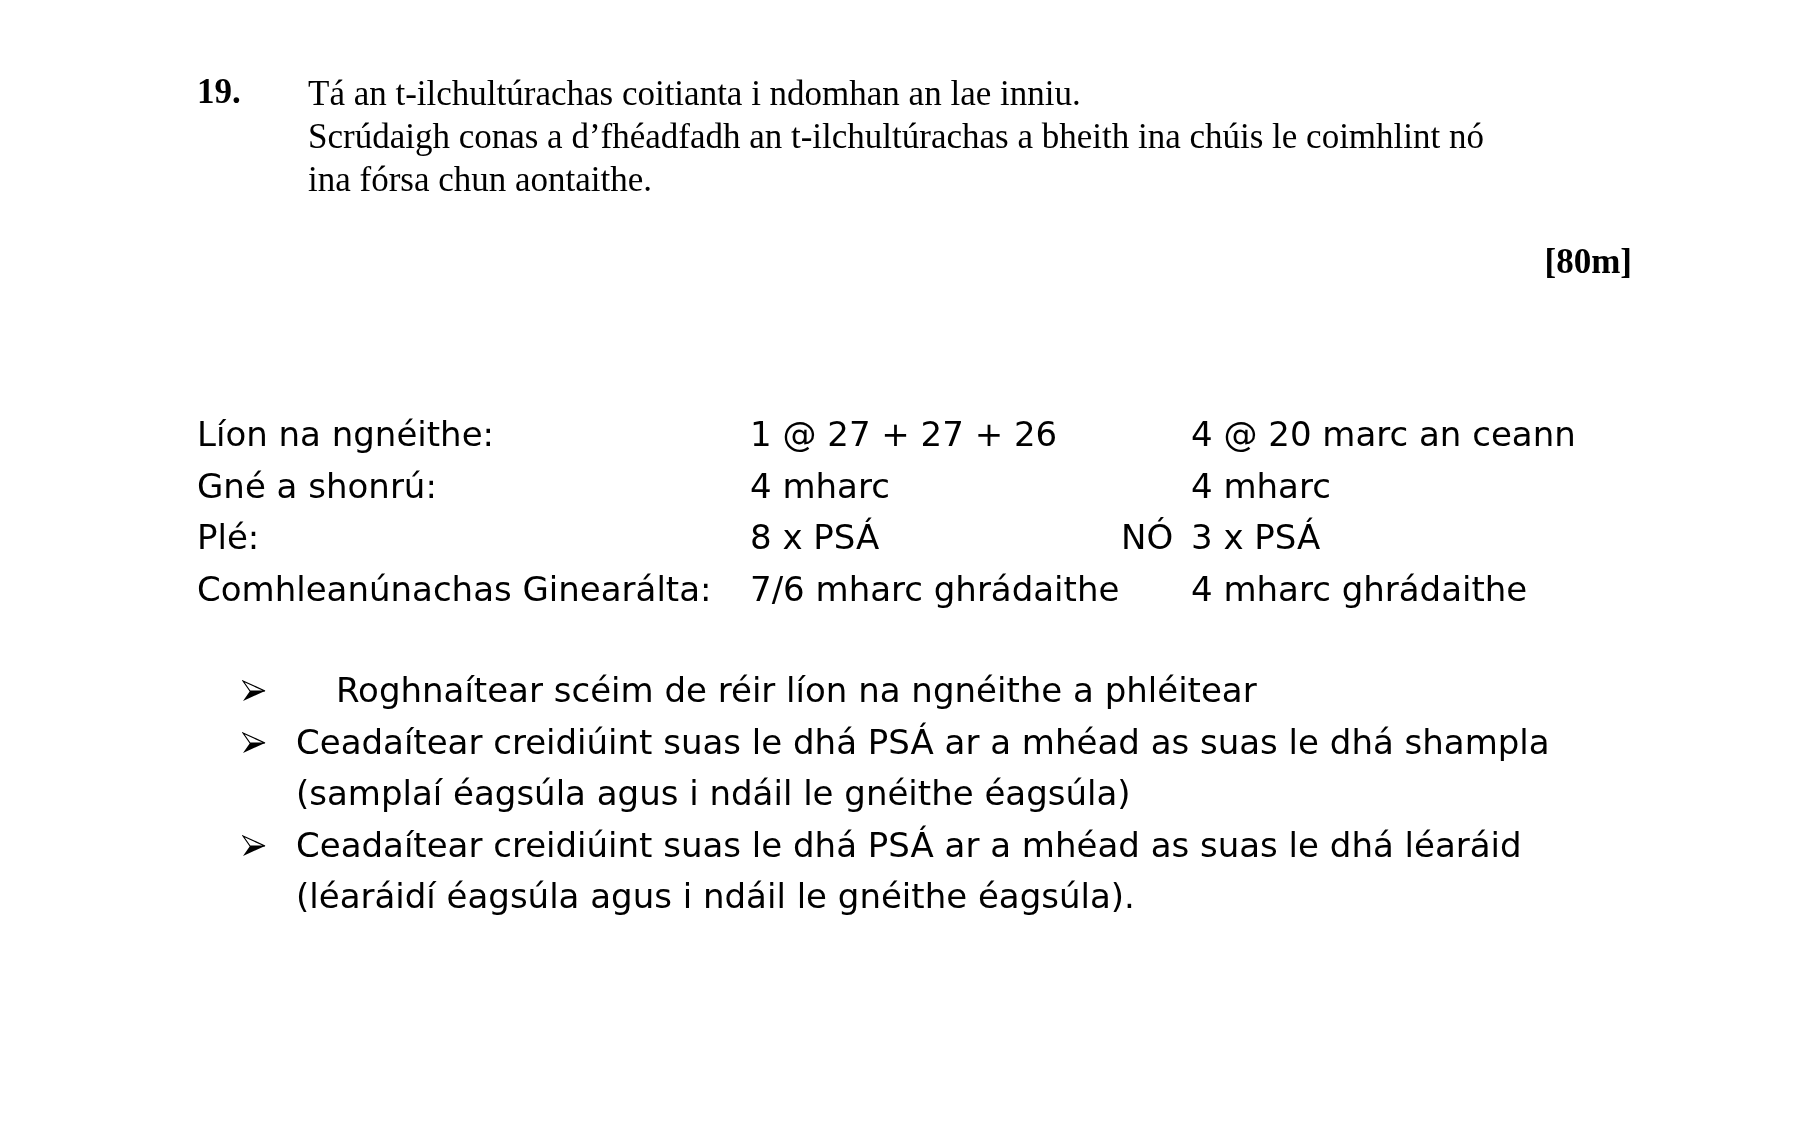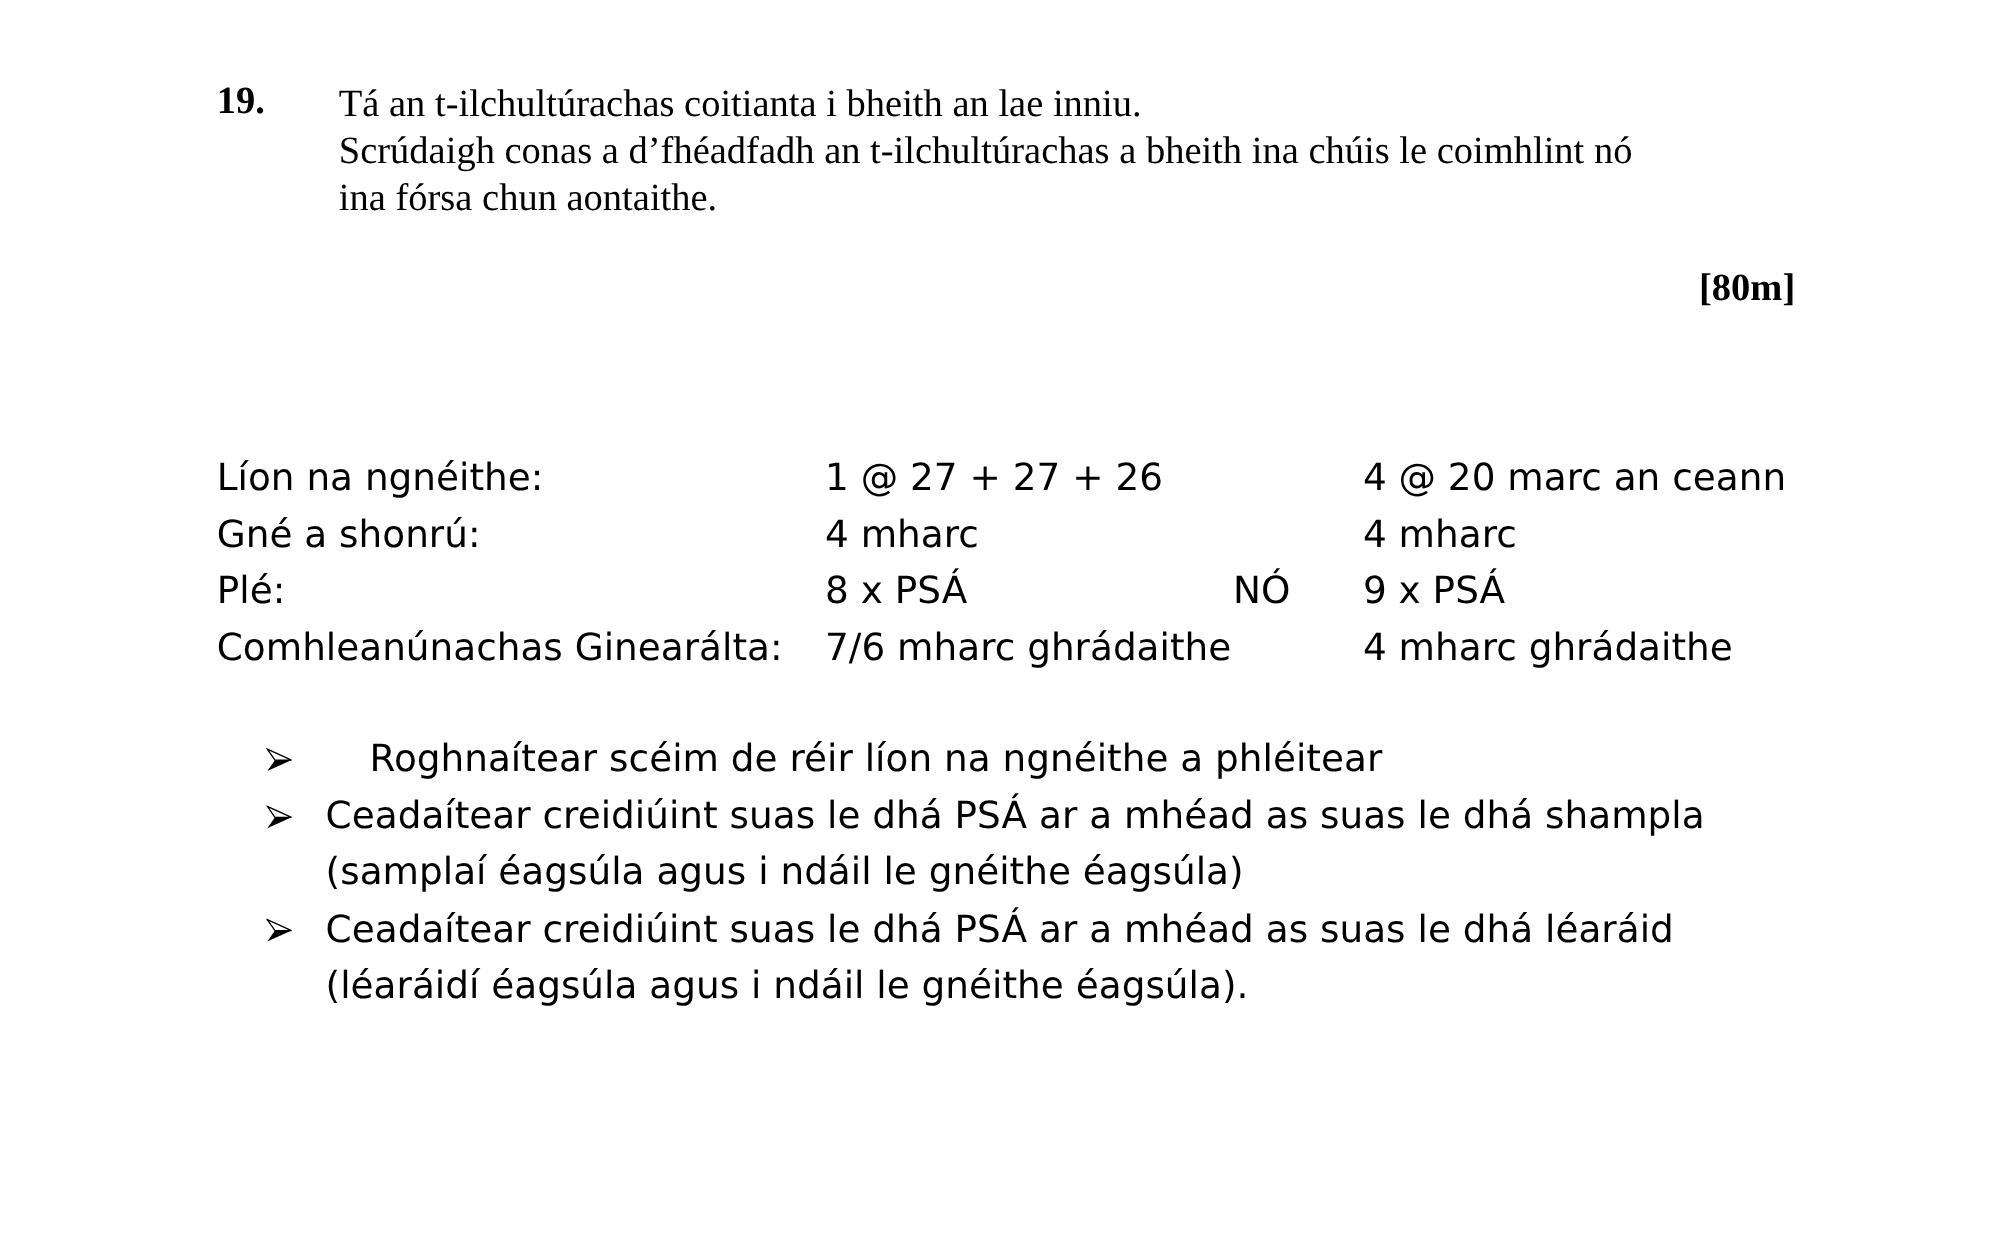--- a/index.html
+++ b/index.html
@@ -11,54 +11,54 @@
     .q-text { position: absolute; left: 308px; top: 72px; font-size: 35px; line-height: 43px; width: 1300px; }
     .q-text div { white-space: nowrap; }
     .marks { position: absolute; right: 186px; top: 242px; font-size: 35px; font-weight: bold; }
 
     .scheme { position: absolute; left: 197px; top: 414px; font-size: 34px; }
     .row { position: relative; height: 51.5px; white-space: nowrap; }
     .row span { position: absolute; top: 0; text-align: right; }
     .c1 { left: 0; }
     .c2 { left: 553px; }
     .c3 { left: 924px; }
-    .c4 { left: 1042px; }
+    .c4 { left: 994px; }
 
     .bullets { position: absolute; left: 240px; top: 665px; font-size: 34px; line-height: 51.5px; }
     .bullet { position: relative; padding-left: 56px; white-space: nowrap; }
     .bullet .arrow { position: absolute; left: 2px; top: 15px; width: 24px; height: 22px; }
     .bullet.first .txt { padding-left: 8px; margin-left: 32px; }
   </style>
 </head>
 <body>
 
 <div class="q-num serif">19.</div>
 <div class="q-text serif">
-  <div>Tá an t-ilchultúrachas coitianta i bheith an lae inniu.</div>
+  <div>Tá an t-ilchultúrachas coitianta i ndomhan an lae inniu.</div>
   <div>Scrúdaigh conas a d’fhéadfadh an t-ilchultúrachas a bheith ina chúis le coimhlint nó</div>
   <div>ina fórsa chun aontaithe.</div>
 </div>
 <div class="marks serif">[80m]</div>
 
 <div class="scheme hand">
   <div class="row">
     <span class="c1">Líon na ngnéithe:</span>
     <span class="c2">1 @ 27 + 27 + 26</span>
     <span class="c4">4 @ 20 marc an ceann</span>
   </div>
   <div class="row">
     <span class="c1">Gné a shonrú:</span>
     <span class="c2">4 mharc</span>
     <span class="c4">4 mharc</span>
   </div>
   <div class="row">
     <span class="c1">Plé:</span>
     <span class="c2">8 x PSÁ</span>
     <span class="c3">NÓ</span>
-    <span class="c4">9 x PSÁ</span>
+    <span class="c4">3 x PSÁ</span>
   </div>
   <div class="row">
     <span class="c1">Comhleanúnachas Ginearálta:</span>
     <span class="c2">7/6 mharc ghrádaithe</span>
     <span class="c4">4 mharc ghrádaithe</span>
   </div>
 </div>
 
 <div class="bullets hand">
   <div class="bullet first">

